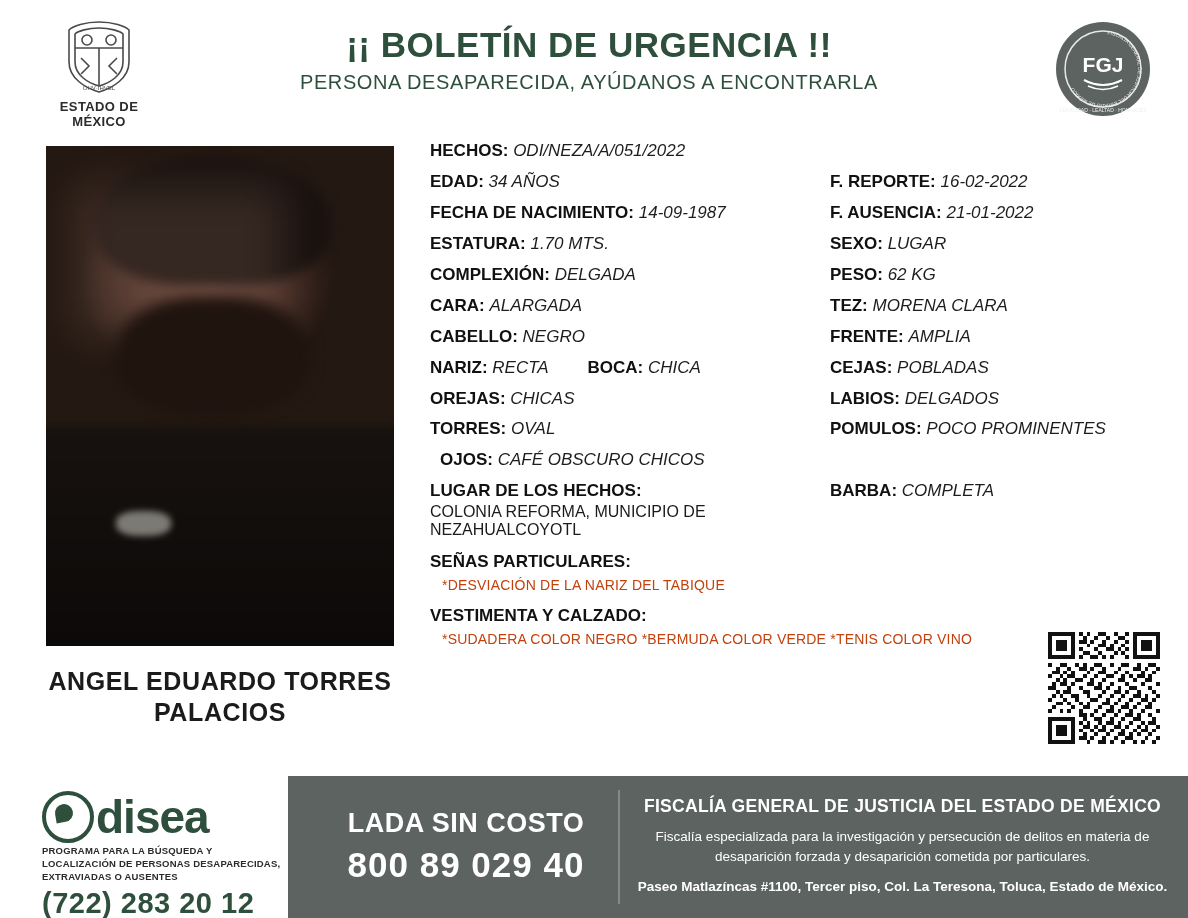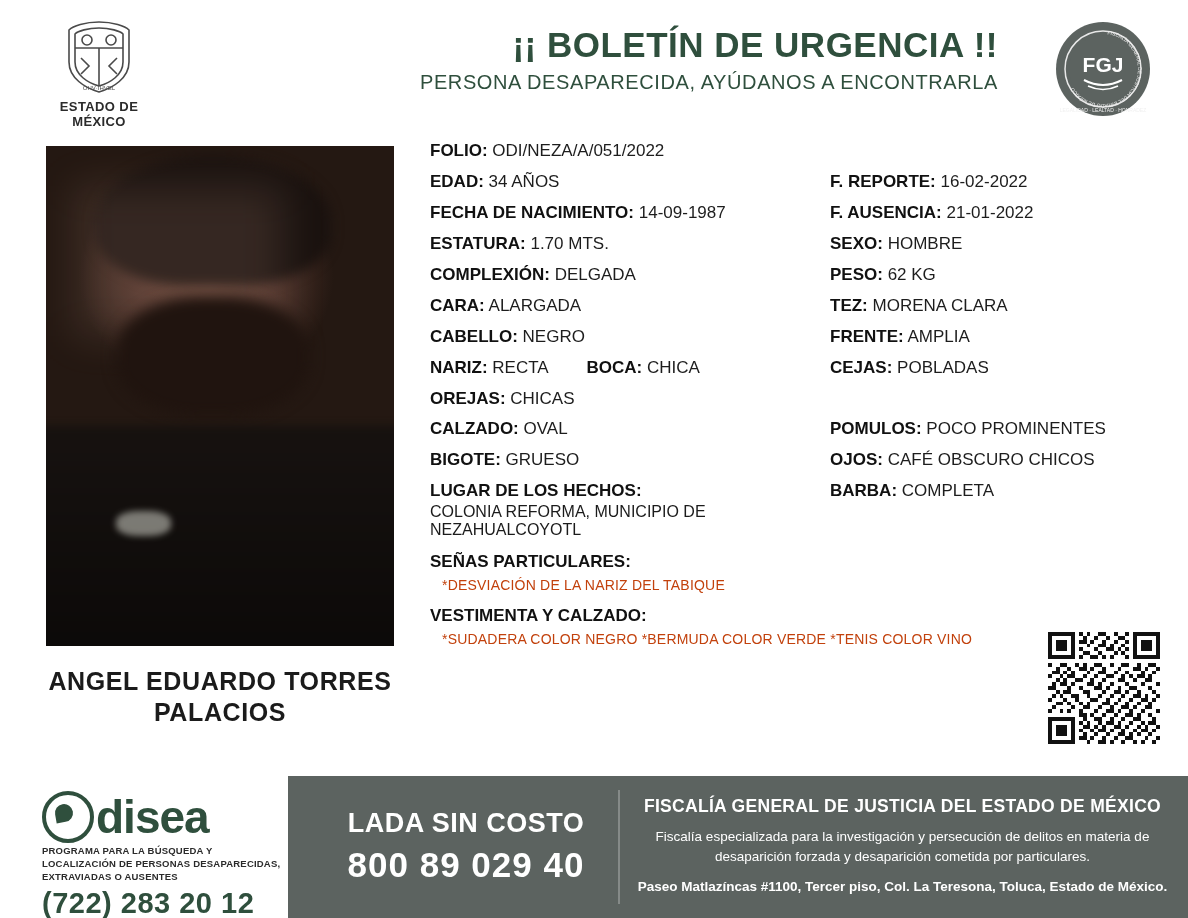--- a/index.html
+++ b/index.html
@@ -40,21 +40,21 @@
     font-weight: bold;
     letter-spacing: .4px;
     color: #2b2b2b;
     margin-top: 3px;
   }
   .header-titles {
     position: absolute;
     left: 180px;
     right: 190px;
     top: 26px;
-    text-align: right;
+    text-align: center;
   }
   .title-main {
     font-size: 35px;
     font-weight: bold;
     color: #2f4f3d;
     letter-spacing: .5px;
     line-height: 1.1;
   }
   .title-sub {
     font-size: 20px;
@@ -171,20 +171,21 @@
     font-size: 17px;
     line-height: 1.35;
     white-space: nowrap;
   }
   .lbl {
     font-weight: bold;
     color: #111;
   }
   .val {
     color: #1d1d1d;
+    font-style: italic;
   }
   .inline-pair {
     display: inline-block;
     margin-left: 34px;
   }
 
   
   .block {
     margin-top: 12px;
   }
@@ -380,21 +381,21 @@
     <div class="body"></div>
     <div class="highlight"></div>
   </div>
   <div class="person-name">ANGEL EDUARDO TORRES PALACIOS</div>
 </div>
 
 <div class="data-area">
 
   <div class="row">
     <div class="col-left fld">
-      <span class="lbl">FOLIO:</span>
+      <span class="lbl">HECHOS:</span>
       <span class="val">ODI/NEZA/A/051/2022</span>
     </div>
     <div class="col-right fld"></div>
   </div>
 
   <div class="row">
     <div class="col-left fld">
       <span class="lbl">EDAD:</span>
       <span class="val">34 AÑOS</span>
     </div>
@@ -415,21 +416,21 @@
     </div>
   </div>
 
   <div class="row">
     <div class="col-left fld">
       <span class="lbl">ESTATURA:</span>
       <span class="val">1.70 MTS.</span>
     </div>
     <div class="col-right fld">
       <span class="lbl">SEXO:</span>
-      <span class="val">HOMBRE</span>
+      <span class="val">LUGAR</span>
     </div>
   </div>
 
   <div class="row">
     <div class="col-left fld">
       <span class="lbl">COMPLEXIÓN:</span>
       <span class="val">DELGADA</span>
     </div>
     <div class="col-right fld">
       <span class="lbl">PESO:</span>
@@ -472,38 +473,38 @@
       <span class="lbl">CEJAS:</span>
       <span class="val">POBLADAS</span>
     </div>
   </div>
 
   <div class="row">
     <div class="col-left fld">
       <span class="lbl">OREJAS:</span>
       <span class="val">CHICAS</span>
     </div>
-  </div>
-
-  <div class="row">
-    <div class="col-left fld">
-      <span class="lbl">CALZADO:</span>
+    <div class="col-right fld">
+      <span class="lbl">LABIOS:</span>
+      <span class="val">DELGADOS</span>
+    </div>
+  </div>
+
+  <div class="row">
+    <div class="col-left fld">
+      <span class="lbl">TORRES:</span>
       <span class="val">OVAL</span>
     </div>
     <div class="col-right fld">
       <span class="lbl">POMULOS:</span>
       <span class="val">POCO PROMINENTES</span>
     </div>
   </div>
 
   <div class="row">
-    <div class="col-left fld">
-      <span class="lbl">BIGOTE:</span>
-      <span class="val">GRUESO</span>
-    </div>
     <div class="col-right fld">
       <span class="lbl">OJOS:</span>
       <span class="val">CAFÉ OBSCURO CHICOS</span>
     </div>
   </div>
 
   <div class="row">
     <div class="col-left">
       <div class="fld lbl">LUGAR DE LOS HECHOS:</div>
       <div class="detail">COLONIA REFORMA, MUNICIPIO DE NEZAHUALCOYOTL</div>

